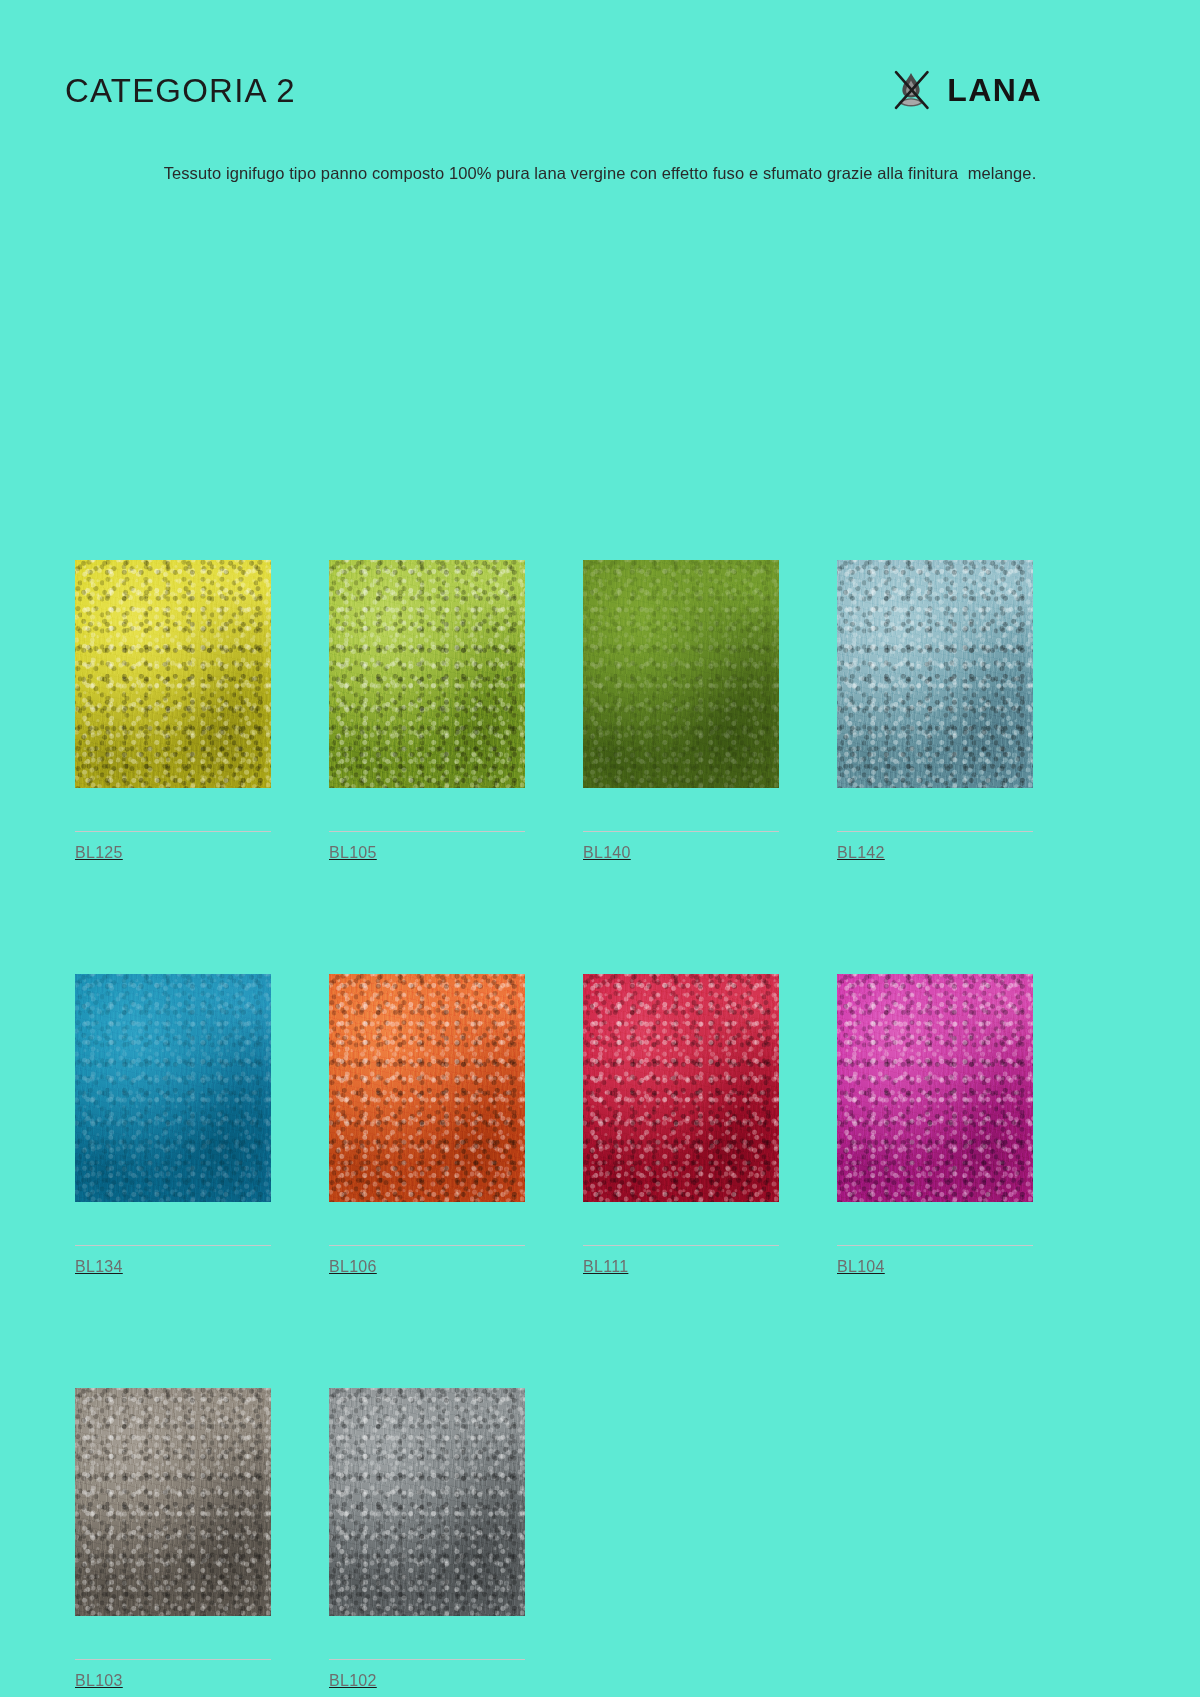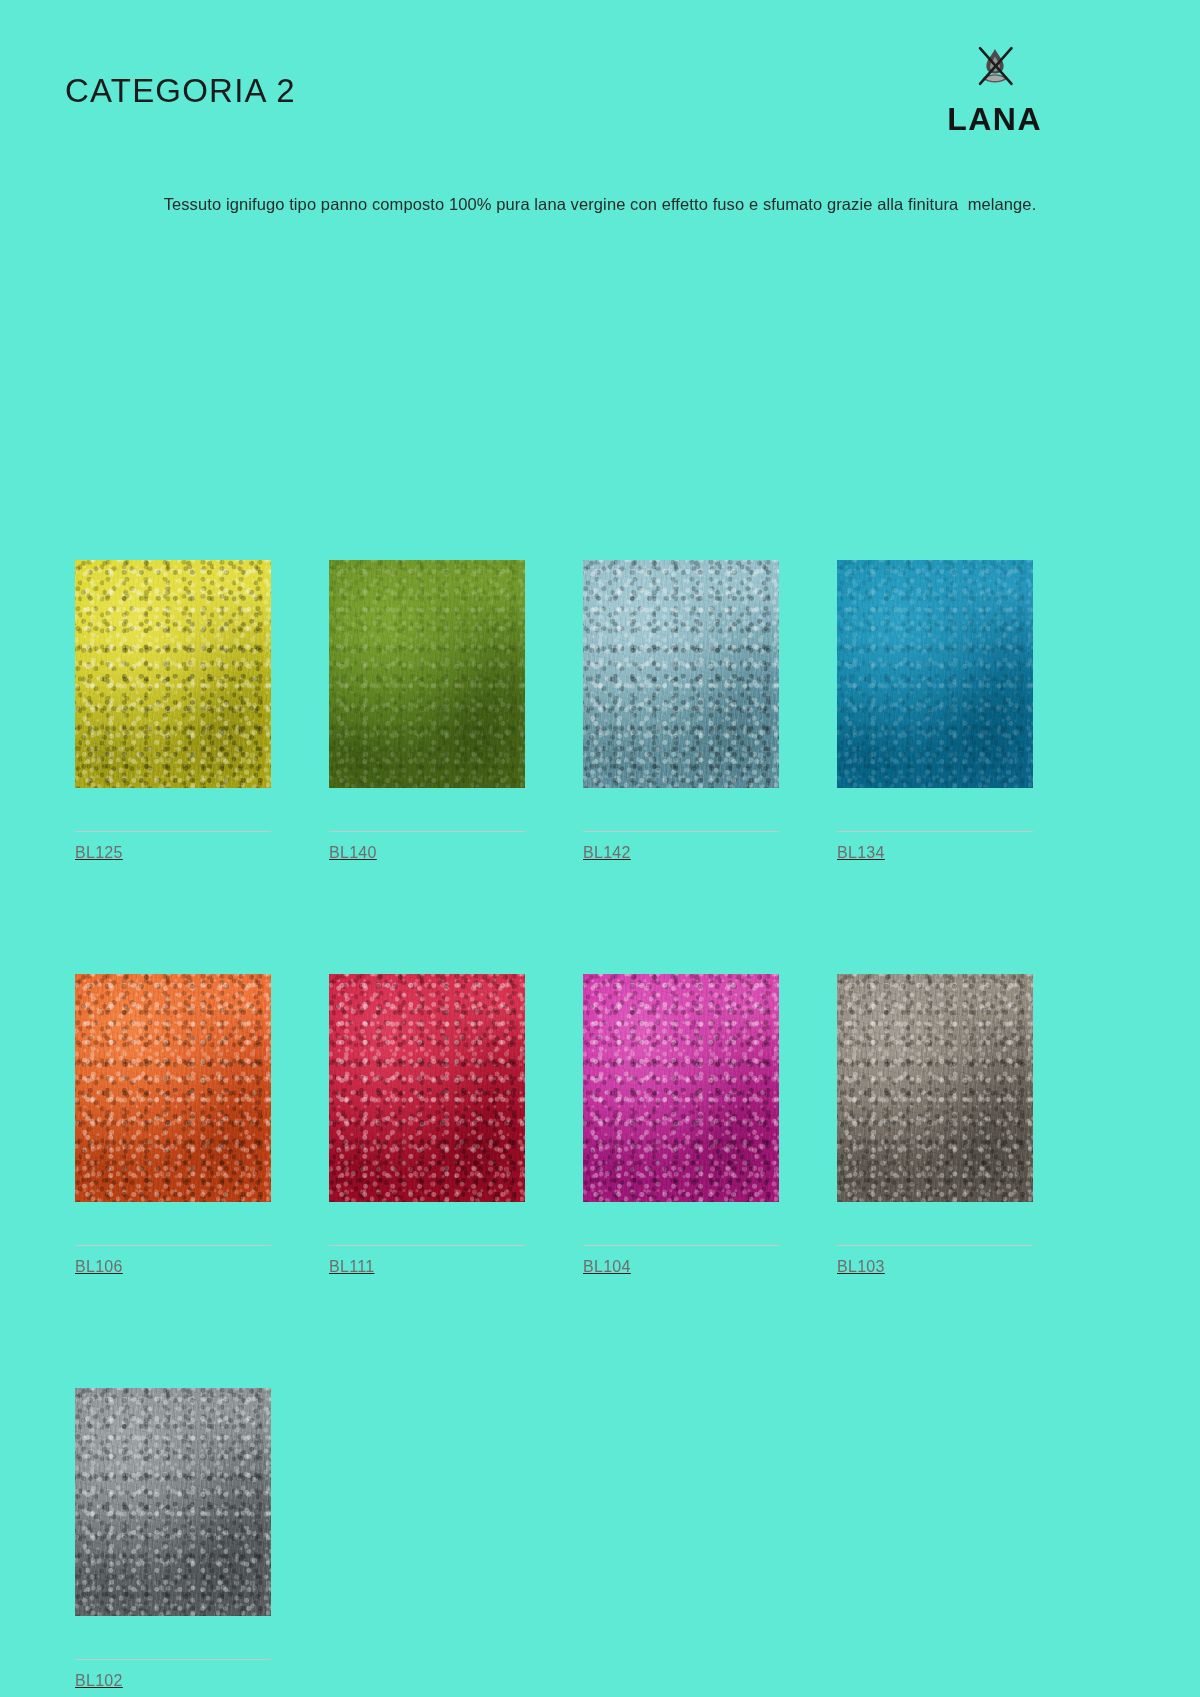--- a/index.html
+++ b/index.html
@@ -45,42 +45,41 @@
     color: #1c1c1c;
     white-space: nowrap;
     line-height: 1;
   }
 
   .brand {
     display: flex;
     align-items: center;
     gap: 16px;
     padding-right: 93px;
-    flex-direction: column;
   }
 
   .brand-mark {
     width: 40px;
     height: 42px;
     display: block;
     flex: none;
   }
 
   .brand-name {
     font-size: 32px;
     font-weight: 700;
     letter-spacing: 1.5px;
     color: #141414;
     line-height: 1;
   }
 
   
   .description {
     position: absolute;
-    top: 192px;
+    top: 161px;
     left: 0;
     width: 1200px;
     text-align: center;
     font-size: 16.5px;
     font-weight: 300;
     letter-spacing: 0.1px;
     color: #2a2a2a;
     line-height: 1.5;
     padding: 0 110px;
     white-space: pre;
@@ -205,20 +204,25 @@
 
   <div class="description">Tessuto ignifugo tipo panno composto 100% pura lana vergine con effetto fuso e sfumato grazie alla finitura  melange.</div>
 
   <div class="swatch-grid" id="swatch-grid">
       <div class="swatch-cell">
         <div class="swatch-chip heavy" style="background-color: rgb(211, 206, 31); background-image: radial-gradient(at 30% 25%, rgb(230, 224, 74) 0%, transparent 60%), radial-gradient(at 75% 78%, rgb(154, 150, 22) 0%, transparent 62%), radial-gradient(at 85% 15%, rgb(230, 224, 74) 0%, transparent 48%), radial-gradient(at 15% 85%, rgb(154, 150, 22) 0%, transparent 50%);"></div>
         <div class="swatch-rule"></div>
         <div class="swatch-label">BL125</div>
       </div>
       <div class="swatch-cell">
+        <div class="swatch-chip heavy" style="background-color: rgb(147, 181, 44); background-image: radial-gradient(at 30% 25%, rgb(180, 208, 85) 0%, transparent 60%), radial-gradient(at 75% 78%, rgb(106, 138, 28) 0%, transparent 62%), radial-gradient(at 85% 15%, rgb(180, 208, 85) 0%, transparent 48%), radial-gradient(at 15% 85%, rgb(106, 138, 28) 0%, transparent 50%);"></div>
+        <div class="swatch-rule"></div>
+        <div class="swatch-label">BL105</div>
+      </div>
+      <div class="swatch-cell">
         <div class="swatch-chip smooth" style="background-color: rgb(92, 127, 31); background-image: radial-gradient(at 30% 25%, rgb(119, 160, 47) 0%, transparent 60%), radial-gradient(at 75% 78%, rgb(63, 92, 20) 0%, transparent 62%), radial-gradient(at 85% 15%, rgb(119, 160, 47) 0%, transparent 48%), radial-gradient(at 15% 85%, rgb(63, 92, 20) 0%, transparent 50%);"></div>
         <div class="swatch-rule"></div>
         <div class="swatch-label">BL140</div>
       </div>
       <div class="swatch-cell">
         <div class="swatch-chip heavy" style="background-color: rgb(123, 172, 185); background-image: radial-gradient(at 30% 25%, rgb(158, 198, 208) 0%, transparent 60%), radial-gradient(at 75% 78%, rgb(91, 136, 148) 0%, transparent 62%), radial-gradient(at 85% 15%, rgb(158, 198, 208) 0%, transparent 48%), radial-gradient(at 15% 85%, rgb(91, 136, 148) 0%, transparent 50%);"></div>
         <div class="swatch-rule"></div>
         <div class="swatch-label">BL142</div>
       </div>
       <div class="swatch-cell">

